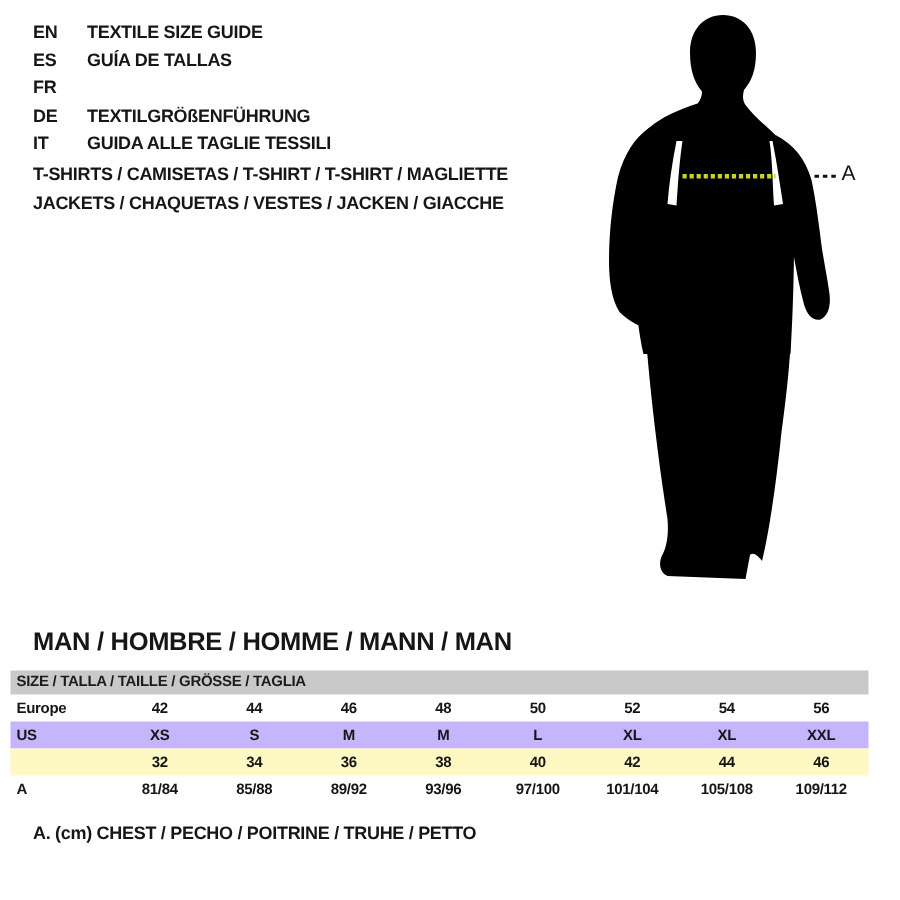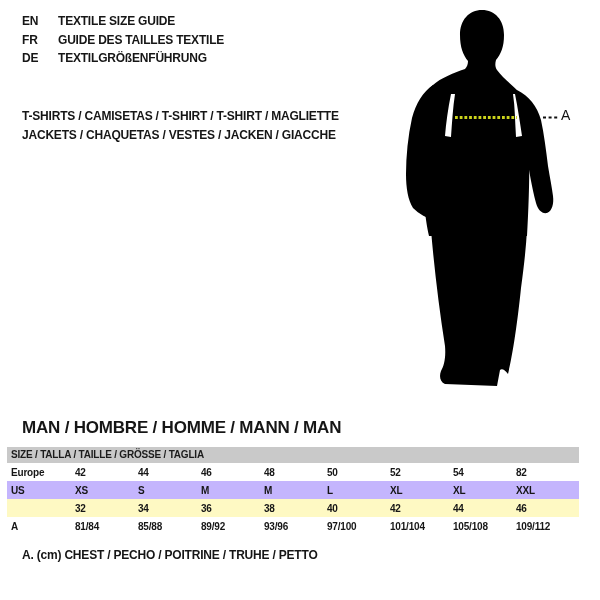--- a/index.html
+++ b/index.html
@@ -18,39 +18,46 @@
   
   .figure-wrap{position:absolute;left:405px;top:8px;width:160px;height:382px;}
   .measure-label{position:absolute;left:561px;top:107px;font-size:14px;line-height:16px;color:#111;letter-spacing:0;}
   
   .section-title{position:absolute;left:22px;top:418px;font-size:17px;font-weight:bold;letter-spacing:-0.2px;}
   
   .size-table{position:absolute;left:7px;top:447px;width:572px;font-size:10px;letter-spacing:-0.2px;font-weight:bold;}
   .size-table-header{height:16px;line-height:16px;padding-left:4px;box-sizing:border-box;color:#1c1c1c;}
   .size-row{display:grid;grid-template-columns:68px repeat(8,1fr);height:18px;align-items:center;}
   .size-row .lbl{text-align:left;padding-left:4px;}
-  .size-row .val{}
+  .size-row .val{text-align:center;}
   
   .footnote{position:absolute;left:22px;top:548px;font-size:12px;font-weight:bold;letter-spacing:-0.2px;}
 </style>
 </head>
 <body>
 
 <div class="lang-list">
     <div class="lang-row">
       <span class="lang-code">EN</span>
       <span>TEXTILE SIZE GUIDE</span>
     </div>
     <div class="lang-row">
+      <span class="lang-code">ES</span>
+      <span>GUÍA DE TALLAS</span>
+    </div>
+    <div class="lang-row">
       <span class="lang-code">FR</span>
-      <span>GUIDE DES TAILLES TEXTILE</span>
     </div>
     <div class="lang-row">
       <span class="lang-code">DE</span>
       <span>TEXTILGRÖßENFÜHRUNG</span>
+    </div>
+    <div class="lang-row">
+      <span class="lang-code">IT</span>
+      <span>GUIDA ALLE TAGLIE TESSILI</span>
     </div>
   </div>
 
 <div class="categories">
     <div>T-SHIRTS / CAMISETAS / T-SHIRT / T-SHIRT / MAGLIETTE</div>
     <div>JACKETS / CHAQUETAS / VESTES / JACKEN / GIACCHE</div>
   </div>
 
 <div class="figure-wrap">
   <svg width="160" height="382" viewBox="0 0 160 382">
@@ -95,21 +102,21 @@
   <div>
       <div class="size-row">
         <span class="lbl">Europe</span>
         <span class="val">42</span>
         <span class="val">44</span>
         <span class="val">46</span>
         <span class="val">48</span>
         <span class="val">50</span>
         <span class="val">52</span>
         <span class="val">54</span>
-        <span class="val">82</span>
+        <span class="val">56</span>
       </div>
       <div class="size-row" style="background: #c4b5fd;">
         <span class="lbl">US</span>
         <span class="val">XS</span>
         <span class="val">S</span>
         <span class="val">M</span>
         <span class="val">M</span>
         <span class="val">L</span>
         <span class="val">XL</span>
         <span class="val">XL</span>

